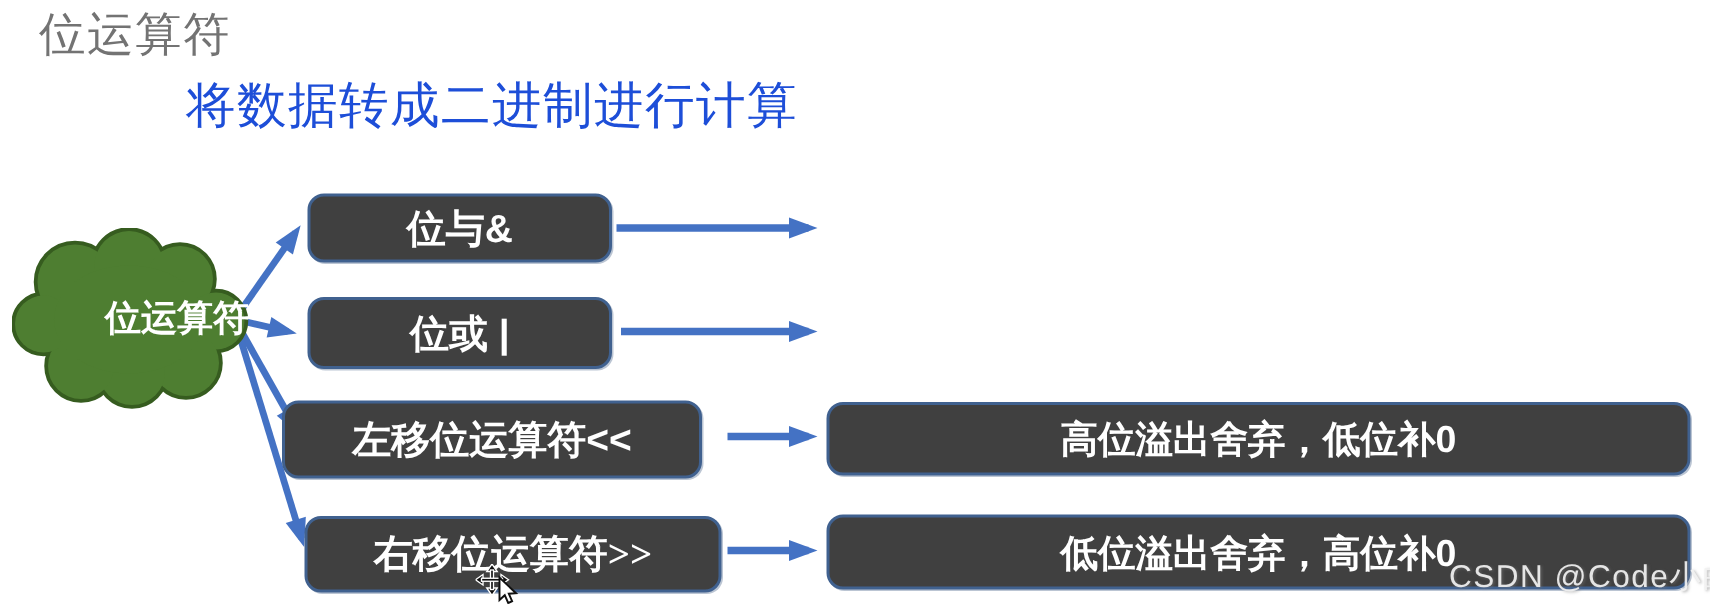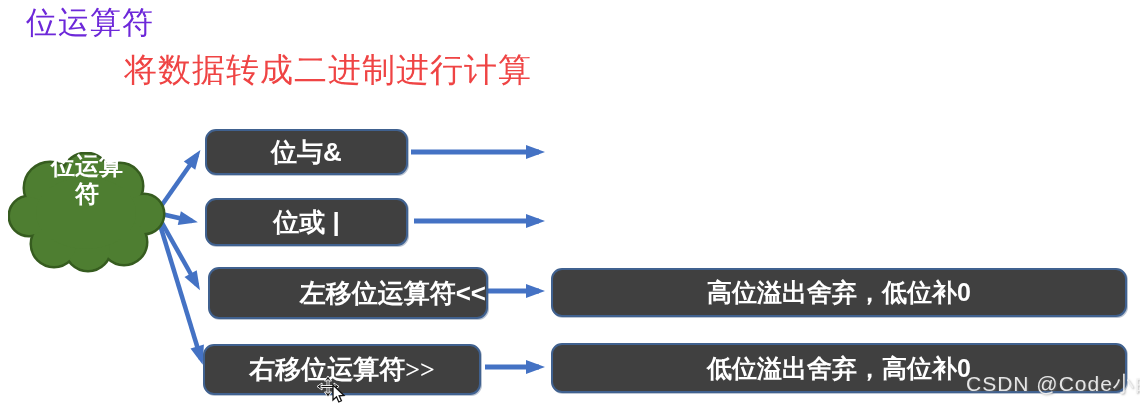--- a/index.html
+++ b/index.html
@@ -14,31 +14,31 @@
     height: 403px;
     overflow: hidden;
     background: #ffffff;
   }
   .page-title {
     position: absolute;
     left: 26px;
     top: 2px;
     font-size: 31px;
     font-weight: 400;
-    color: #6d28d9;
+    color: #737373;
     letter-spacing: 1px;
     margin: 0;
   }
   .page-subtitle {
     position: absolute;
     left: 124px;
     top: 48px;
     font-size: 33px;
     font-weight: 400;
-    color: #ef4444;
+    color: #1d4ed8;
     letter-spacing: 1px;
   }
   .connectors {
     position: absolute;
     left: 0;
     top: 0;
     width: 1140px;
     height: 403px;
     pointer-events: none;
   }
@@ -47,23 +47,23 @@
     left: 8px;
     top: 152px;
     width: 158px;
     height: 122px;
   }
   .cloud svg { position: absolute; inset: 0; }
   .cloud-label {
     position: absolute;
     inset: 0;
     display: flex;
-    flex-direction: column;
+    flex-direction: row;
     align-items: center;
-    justify-content: flex-start;
+    justify-content: flex-end;
     color: #ffffff;
     font-weight: bold;
     font-size: 24px;
     line-height: 1.15;
     text-align: center;
   }
   .node {
     position: absolute;
     background: #404040;
     border: 2px solid #40618f;
@@ -72,21 +72,21 @@
     align-items: center;
     justify-content: center;
     color: #ffffff;
     font-weight: bold;
     box-sizing: border-box;
     box-shadow: 1px 1px 0 rgba(60,90,130,0.35);
   }
   .op  { font-size: 26px; }
   .op1 { left: 205px; top: 129px; width: 203px; height: 46px; }
   .op2 { left: 205px; top: 198px; width: 203px; height: 48px; }
-  .op3 { left: 208px; top: 267px; width: 280px; height: 52px; justify-content: flex-end; }
+  .op3 { left: 188px; top: 267px; width: 280px; height: 52px; }
   .op4 { left: 203px; top: 344px; width: 278px; height: 51px; font-family: Liberation Serif, serif; }
   .desc { left: 551px; width: 576px; font-size: 25px; }
   .desc1 { top: 128px; height: 46px; }
   .desc2 { top: 198px; height: 48px; }
   .desc3 { top: 268px; height: 49px; }
   .desc4 { top: 343px; height: 50px; }
   .watermark {
     position: absolute;
     left: 966px;
     top: 370px;

